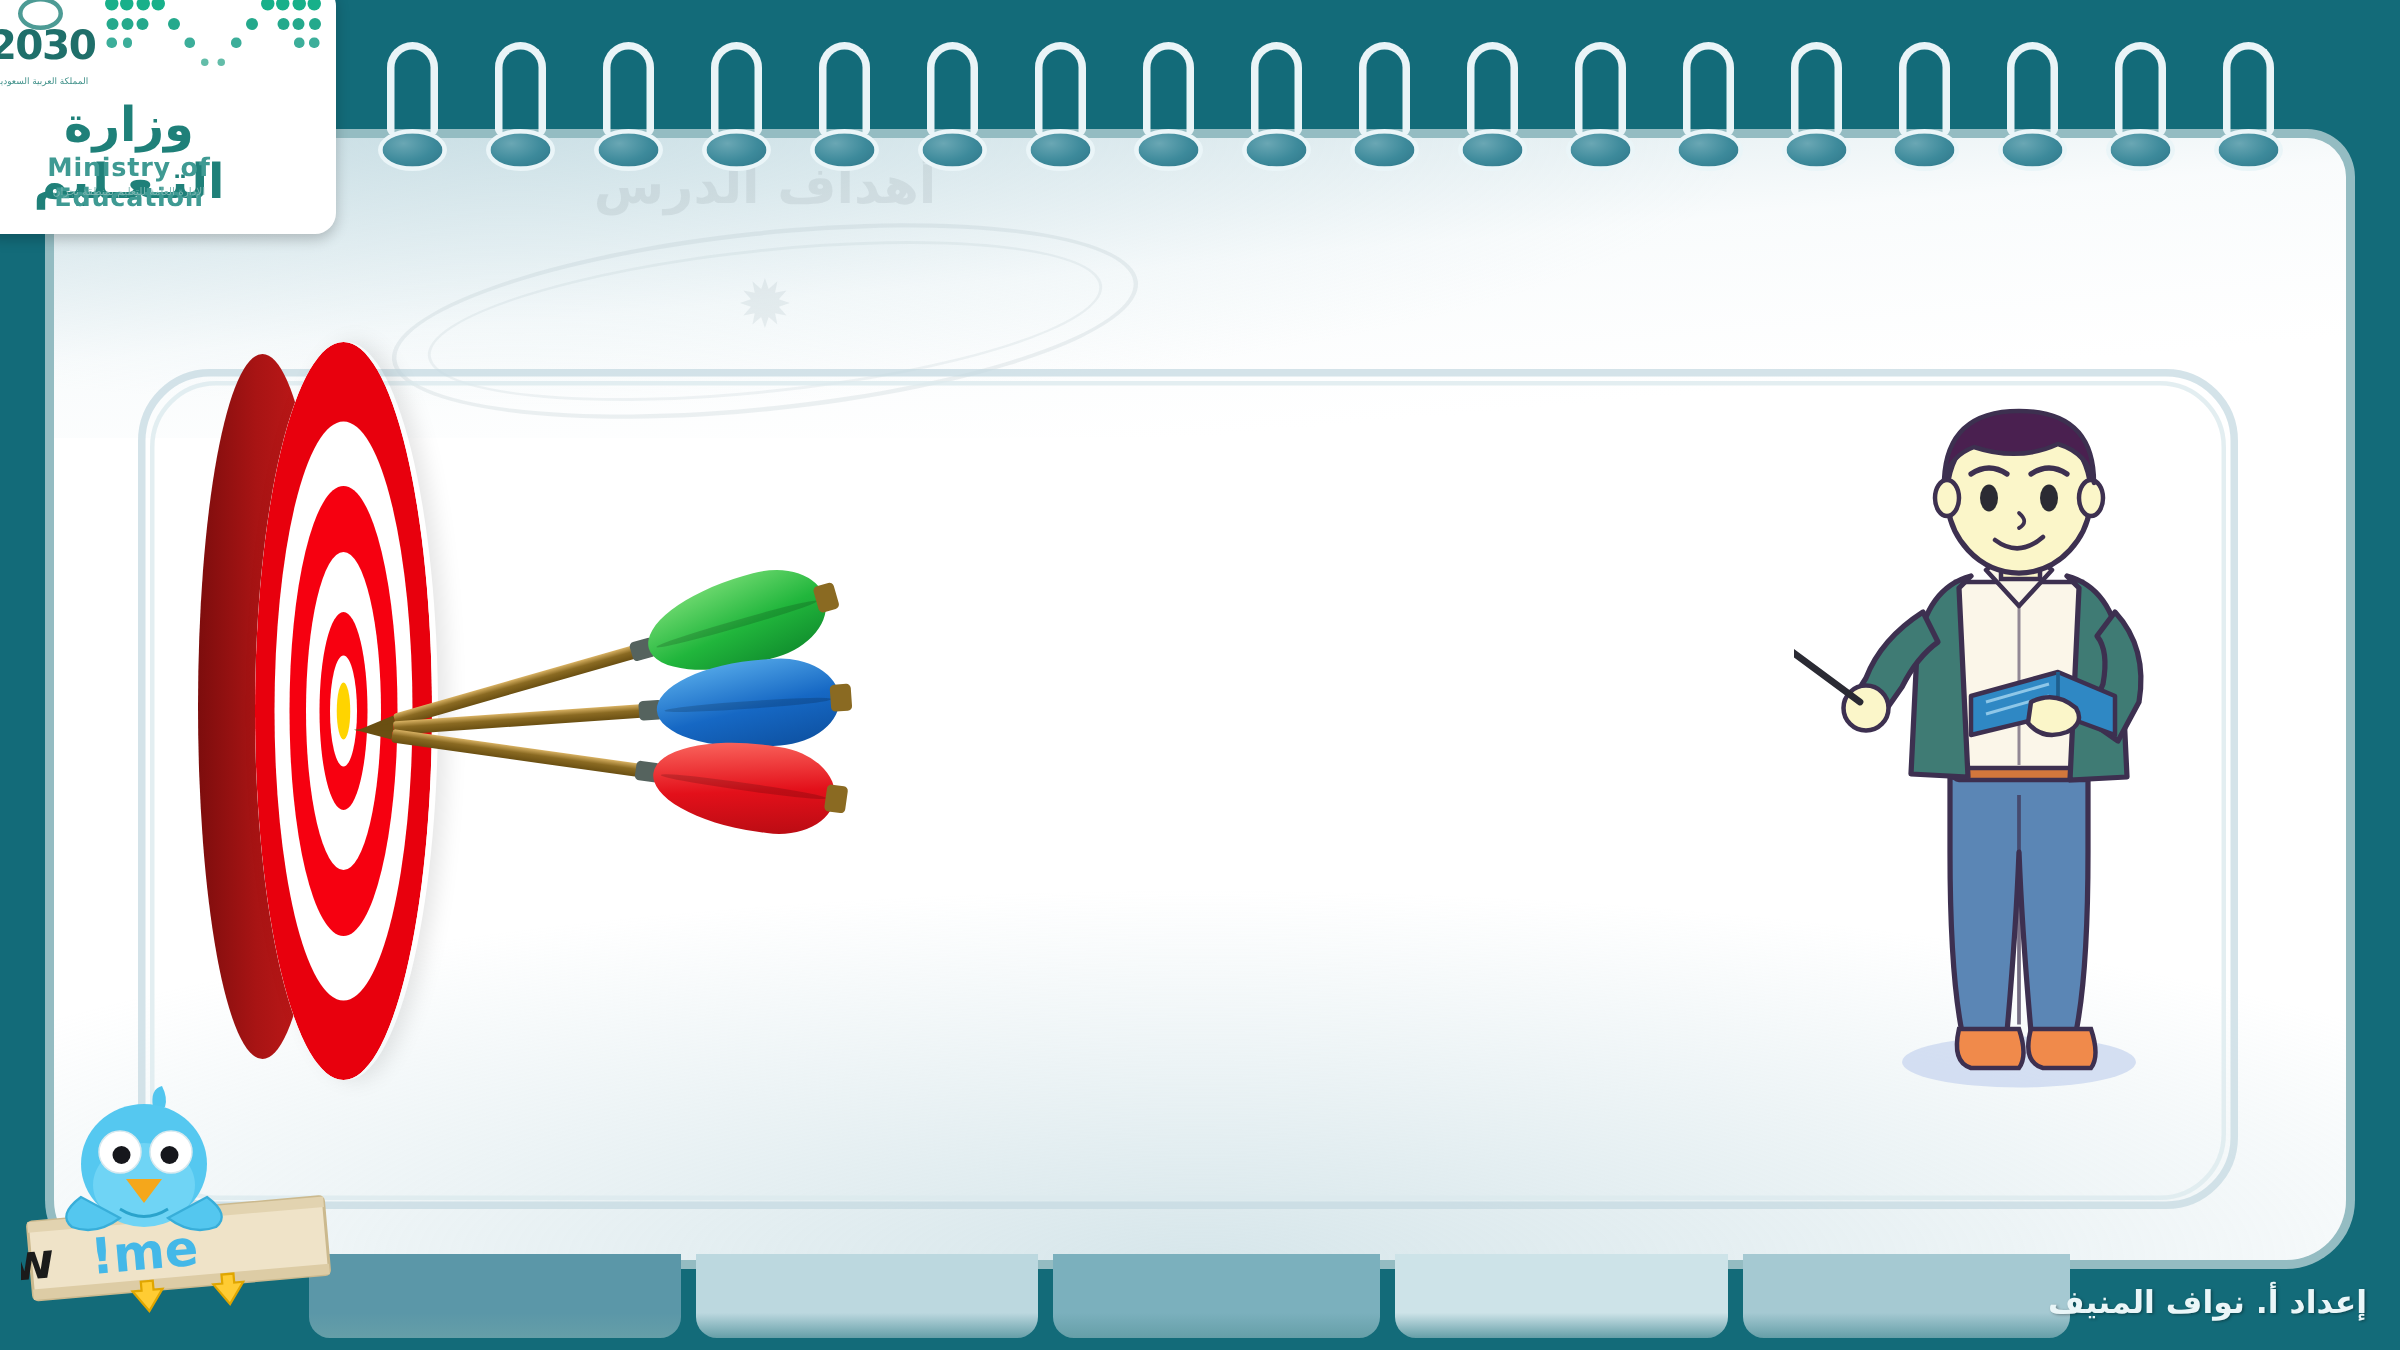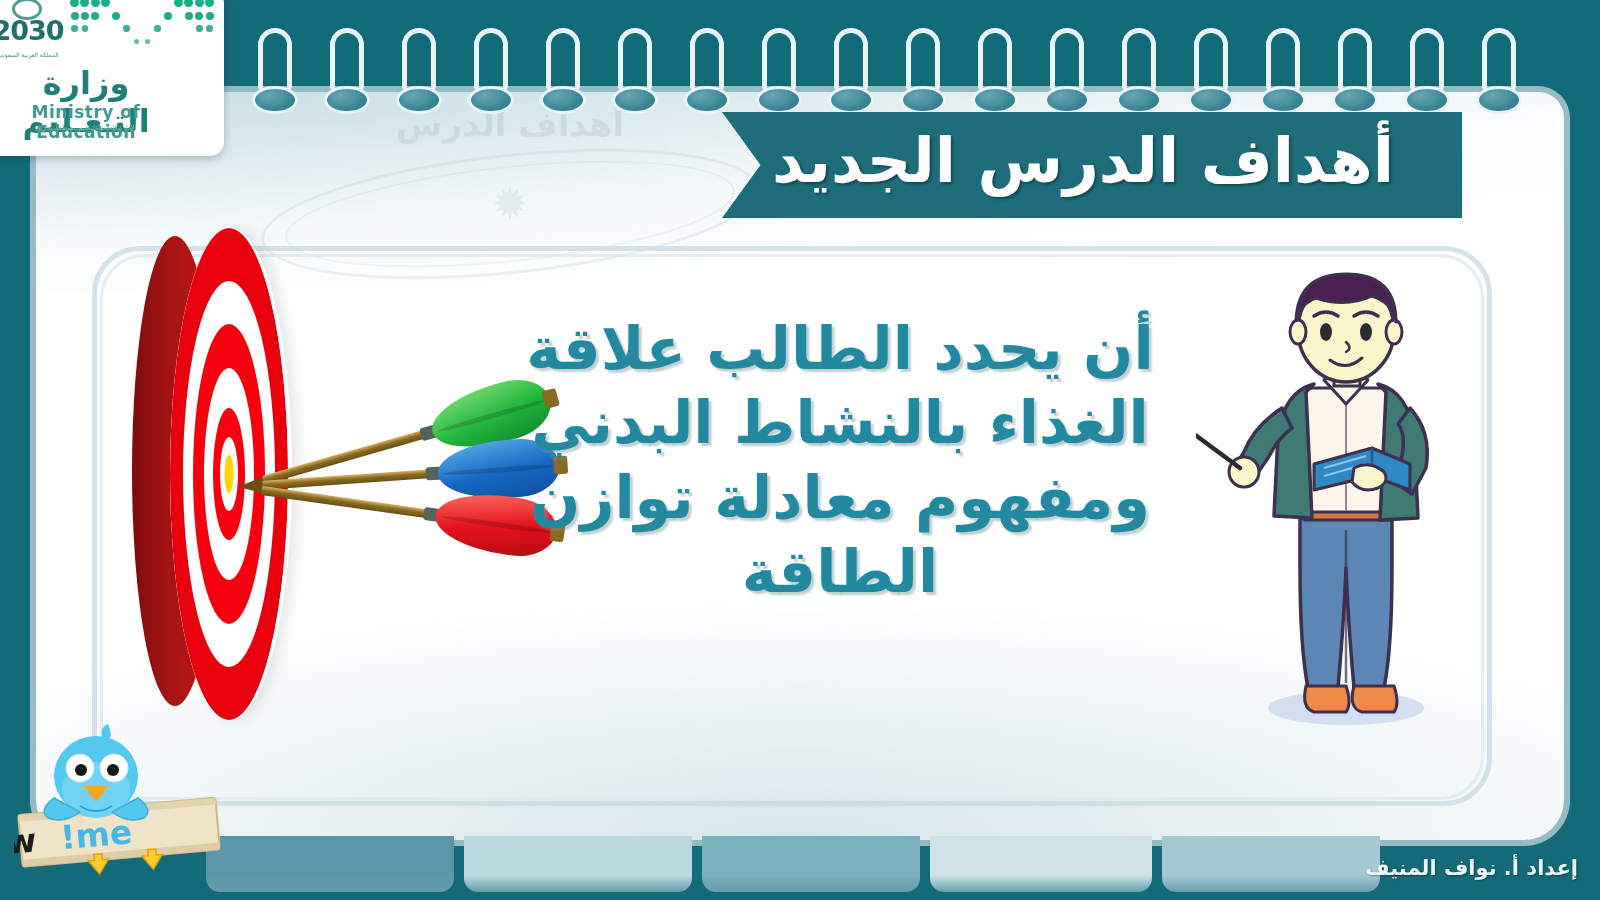--- a/index.html
+++ b/index.html
@@ -365,23 +365,20 @@
       <div class="ring" style="left: 1404px; top: 28px;">
         <div class="loop"></div>
         <div class="bead"></div>
       </div>
       <div class="ring" style="left: 1476px; top: 28px;">
         <div class="loop"></div>
         <div class="bead"></div>
       </div>
     </div>
 
-  <div class="title-ribbon">
-    <div class="ttxt">أهداف الدرس الجديد</div>
-  </div>
 
   <div class="board-wrap">
     <div class="board-side"></div>
     <div class="board-halo"></div>
     <div class="board-face">
       <div class="r r1"></div>
       <div class="r r2"></div>
       <div class="r r3"></div>
       <div class="r r4"></div>
       <div class="r r5"></div>
@@ -407,21 +404,20 @@
 
     <div class="dart" style="left:144px; top:258px; transform:rotate(8deg);">
       <div class="tip"></div>
       <div class="shaft"></div>
       <div class="collar"></div>
       <div class="fletch f-red"></div>
       <div class="nock"></div>
     </div>
   </div>
 
-  <div class="objective">أن يحدد الطالب علاقة الغذاء بالنشاط البدني ومفهوم معادلة توازن الطاقة</div>
 
   <div class="teacher">
     <svg class="tsvg" viewBox="0 0 270 470" xmlns="http://www.w3.org/2000/svg">
       <ellipse cx="150" cy="440" rx="78" ry="17" fill="#c8d6ef" opacity="0.75"></ellipse>
 
       <path d="M104 250 L196 250 L196 300 Q196 380 188 420 L158 420 Q152 352 150 300 Q148 352 142 420 L112 420 Q104 380 104 300 Z" fill="#5b86b5" stroke="#3d3050" stroke-width="3.5" stroke-linejoin="round"></path>
       <path d="M150 262 L150 415" stroke="#3d3050" stroke-width="2.5" fill="none" opacity="0.7"></path>
 
       <path d="M110 418 Q105 440 118 444 L150 444 Q156 436 150 418 Z" fill="#f08a4b" stroke="#3d3050" stroke-width="3"></path>
       <path d="M158 418 Q152 440 166 444 L198 444 Q204 436 198 418 Z" fill="#f08a4b" stroke="#3d3050" stroke-width="3"></path>

